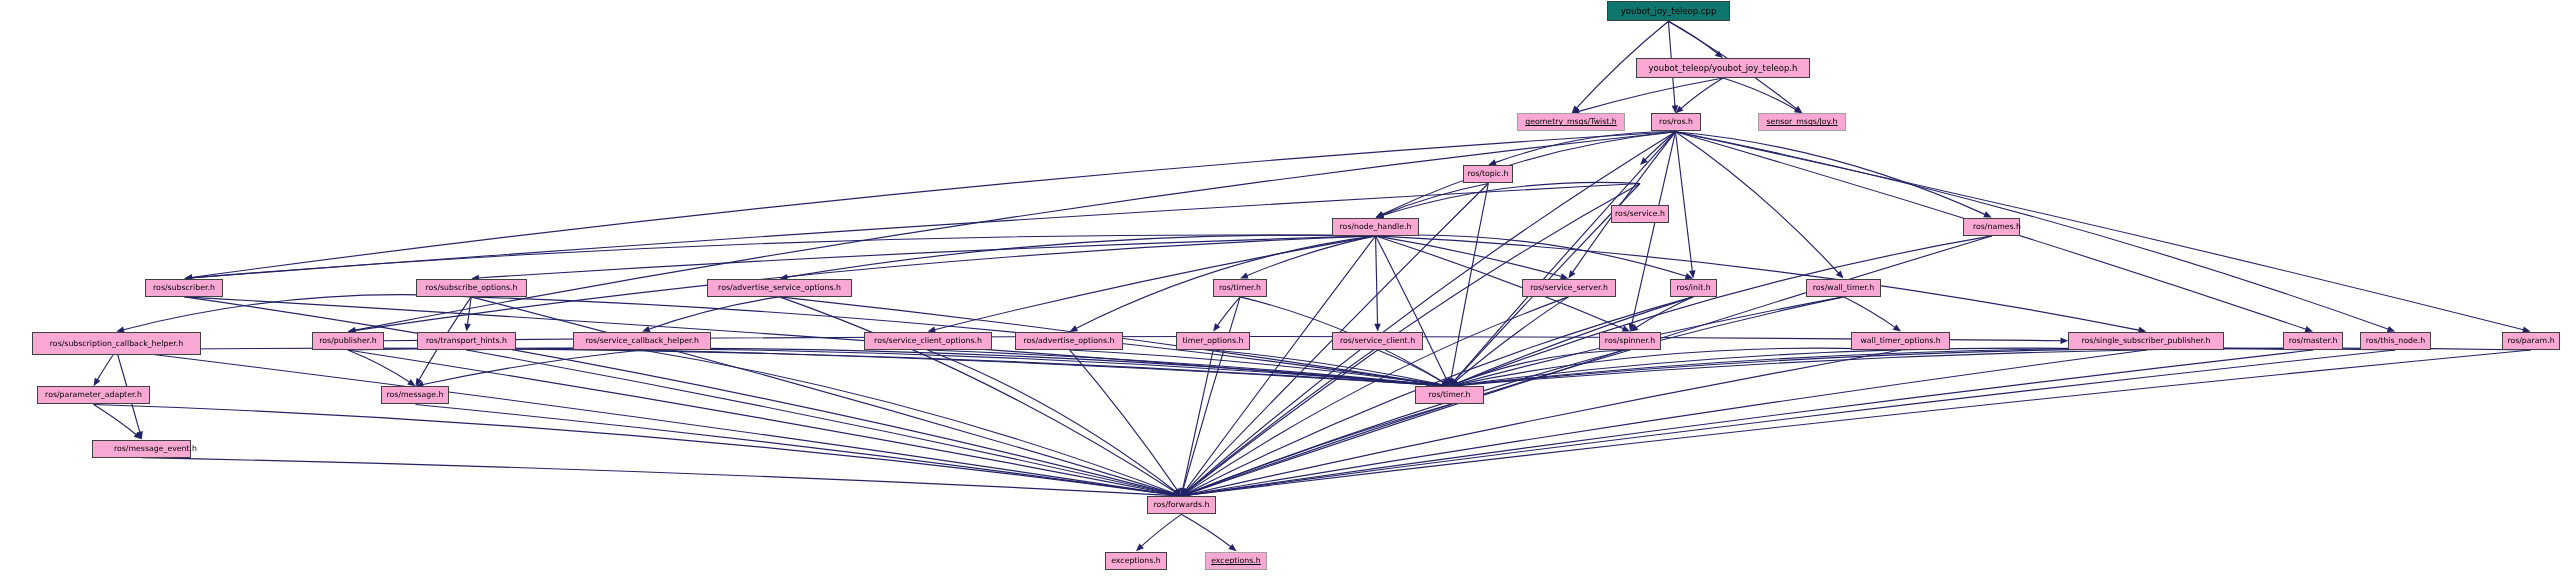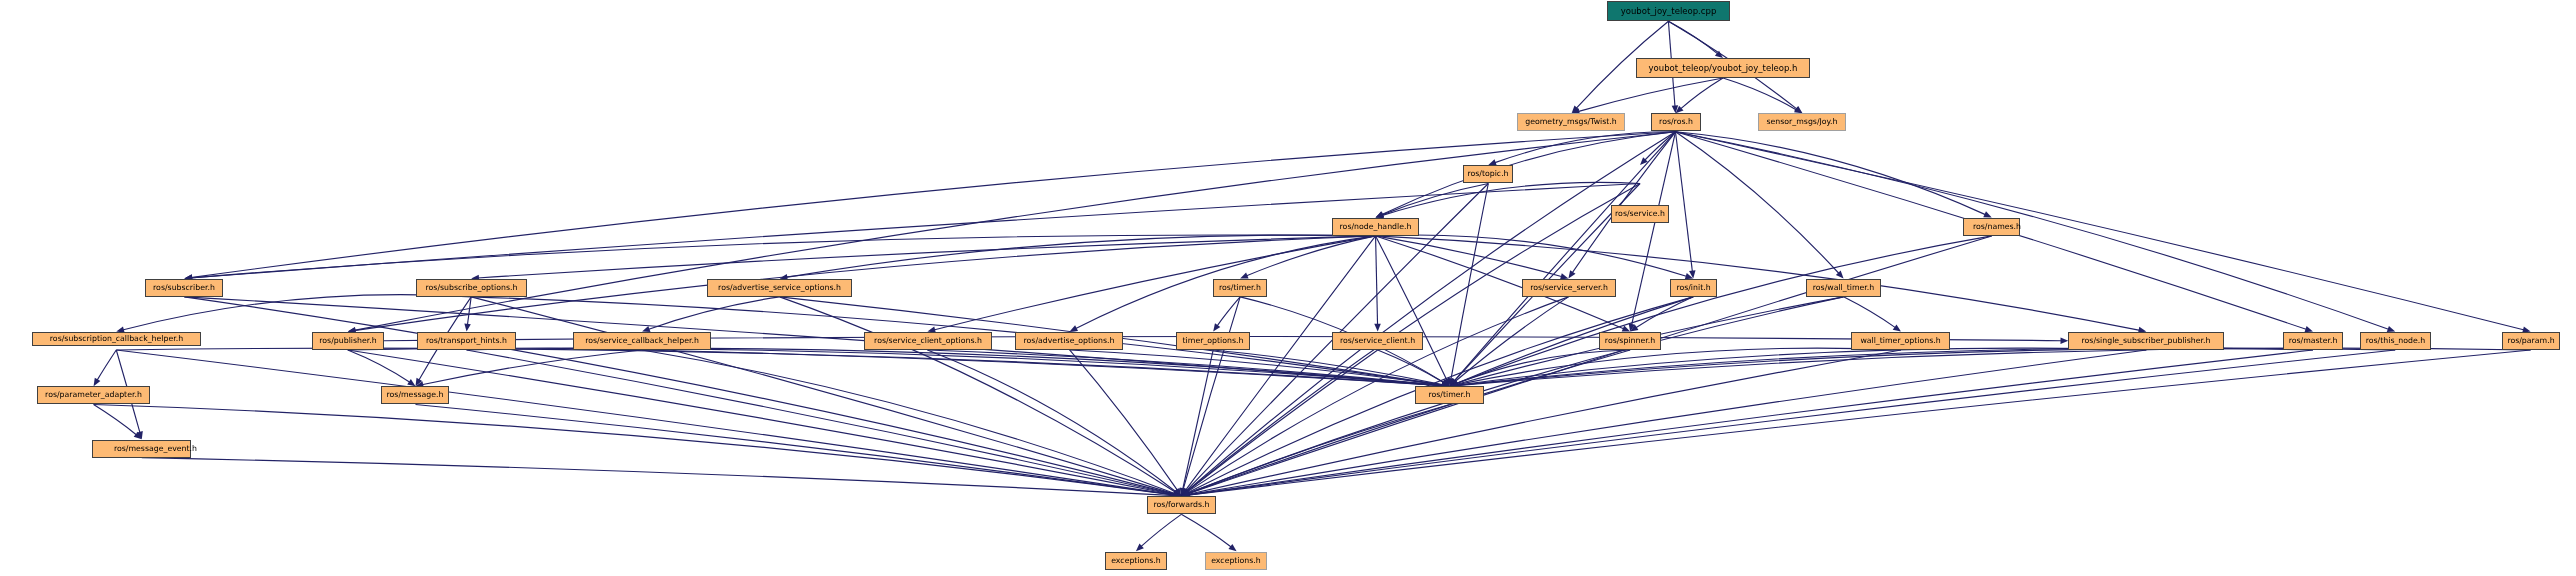--- a/index.html
+++ b/index.html
@@ -6,25 +6,25 @@
   #graph-root{
     position:relative;
     width:2576px;height:576px;
     background:#ffffff;
     font-family:"DejaVu Sans", sans-serif;
     overflow:hidden;
   }
   svg#graph-svg{position:absolute;left:0;top:0;width:2576px;height:576px;}
   .edge{fill:none;stroke:#222266;stroke-width:1.6;}
   .arrow{fill:#222266;stroke:none;}
-  .node-box{position:absolute;box-sizing:border-box;background:#fdba74;
+  .node-box{position:absolute;box-sizing:border-box;background:#f9a8d4;
     border:1.1px solid #404040;display:flex;align-items:center;
     justify-content:center;white-space:nowrap;color:#000000;}
   .node-box.root{background:#0f766e;border-color:#404040;}
-  .node-box.leaf{border-color:#a0a0a0;}
+  .node-box.leaf{border-color:#a0a0a0;text-decoration:underline;}
   .node-label{font-family:"DejaVu Sans", sans-serif;line-height:1;}
 </style>
 </head>
 <body>
 
 <div id="graph-root">
   <svg id="graph-svg" viewBox="0 0 3633 813" preserveAspectRatio="none">
       <path d="M 2353 30 Q 2391.844749135135 50.86950608835786 2423.0265587541676 76.31043787353322" class="edge"></path>
       <polygon points="2430,82 2418.568906723789,78.61029403774376 2424.384903564177,71.48188743089298" class="arrow"></polygon>
       <path d="M 2353 30 Q 2283.996896551724 86.01924137931034 2222.5659363890304 153.3513598590209" class="edge"></path>
@@ -280,21 +280,21 @@
       </div>
       <div class="node-box" style="left: 1522px; top: 279px; width: 94px; height: 18.4px;">
         <span class="node-label" style="font-size: 7.8px;">ros/service_server.h</span>
       </div>
       <div class="node-box" style="left: 1670px; top: 279px; width: 47px; height: 18.4px;">
         <span class="node-label" style="font-size: 7.8px;">ros/init.h</span>
       </div>
       <div class="node-box" style="left: 1806px; top: 279px; width: 75px; height: 18.4px;">
         <span class="node-label" style="font-size: 7.8px;">ros/wall_timer.h</span>
       </div>
-      <div class="node-box" style="left: 32px; top: 332px; width: 169px; height: 14px;">
+      <div class="node-box" style="left: 32px; top: 332px; width: 169px; height: 23px;">
         <span class="node-label" style="font-size: 7.8px;">ros/subscription_callback_helper.h</span>
       </div>
       <div class="node-box" style="left: 312px; top: 332px; width: 72px; height: 18.4px;">
         <span class="node-label" style="font-size: 7.8px;">ros/publisher.h</span>
       </div>
       <div class="node-box" style="left: 417px; top: 332px; width: 99px; height: 18.4px;">
         <span class="node-label" style="font-size: 7.8px;">ros/transport_hints.h</span>
       </div>
       <div class="node-box" style="left: 573px; top: 332px; width: 138px; height: 18.4px;">
         <span class="node-label" style="font-size: 7.8px;">ros/service_callback_helper.h</span>

